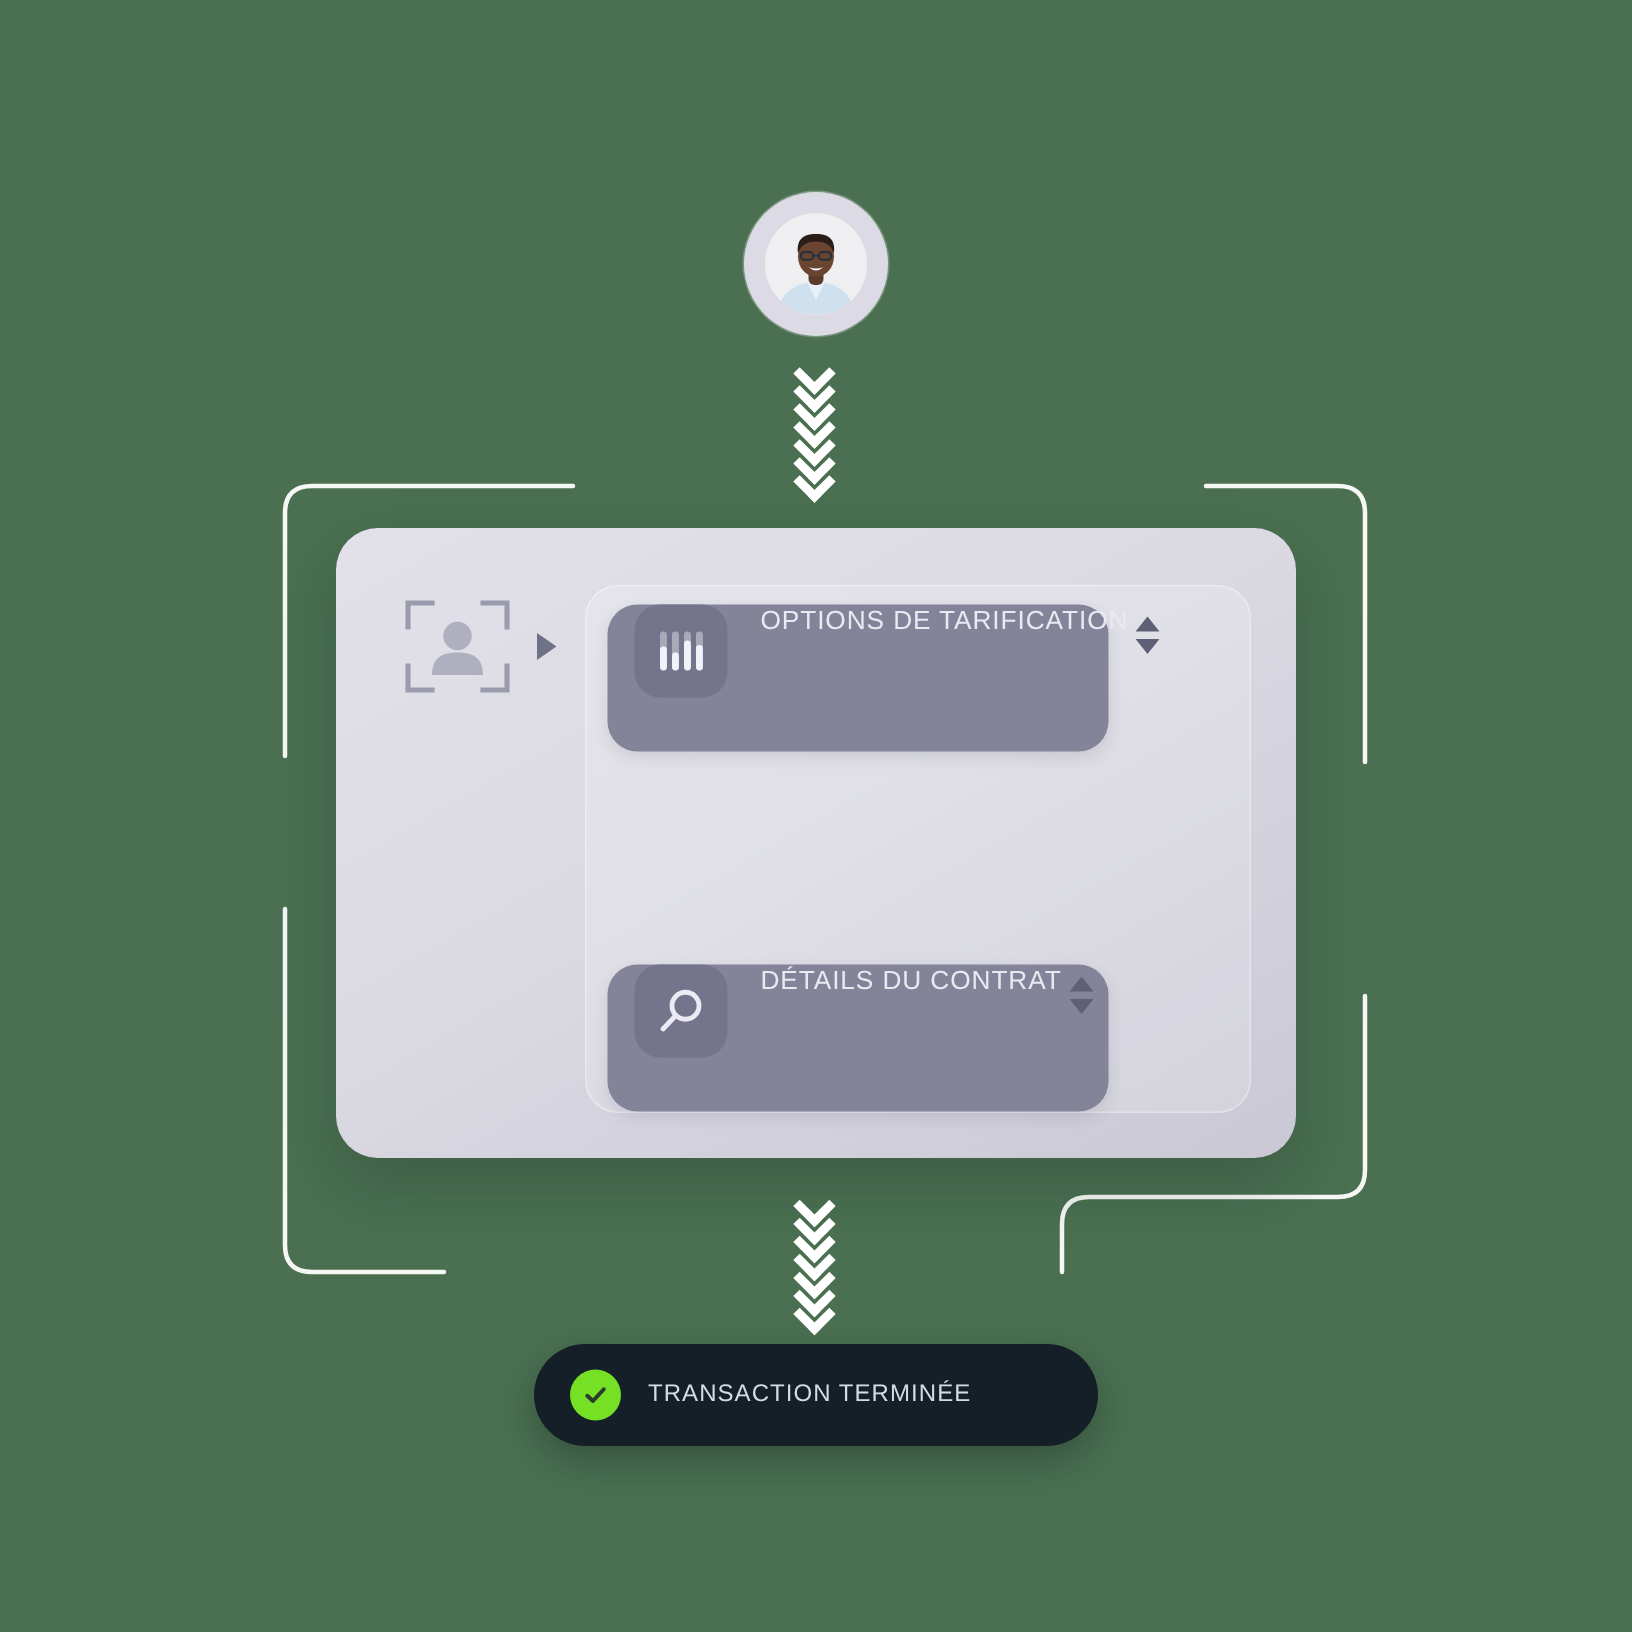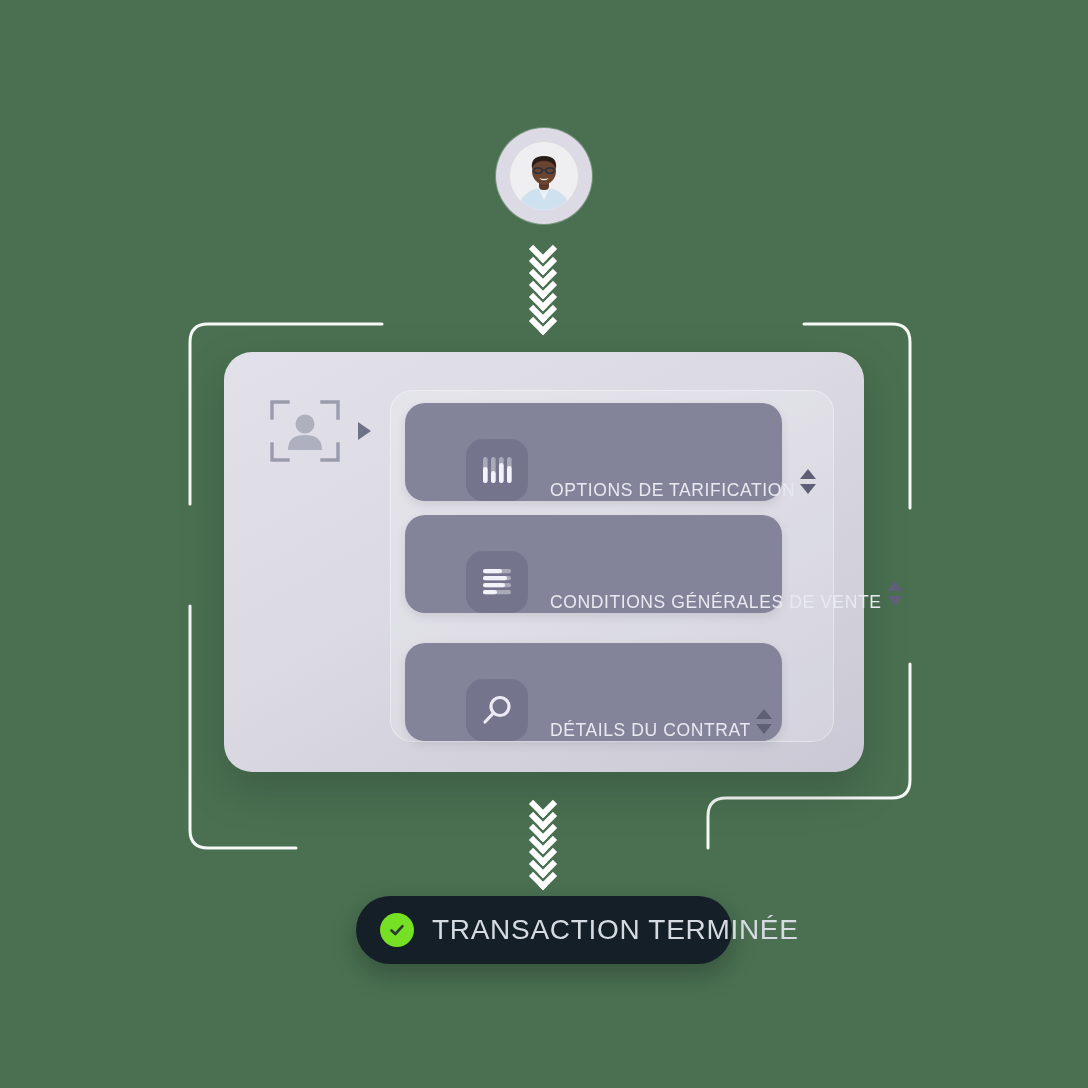--- a/index.html
+++ b/index.html
@@ -71,23 +71,22 @@
   .list-panel{
     position:absolute;left:166px;top:38px;width:442px;height:350px;
     border-radius:22px;
     background:rgba(255,255,255,.18);
     border:1px solid rgba(255,255,255,.35);
   }
   .row{
     position:absolute;left:14px;width:334px;height:98px;
     border-radius:20px;
     background:#83849a;
-    display:flex;align-items:flex-end;
+    display:flex;align-items:flex-start;
     box-shadow:0 4px 10px rgba(60,60,80,.12);
-    padding-left:43px;
   }
   .row.r0{top:12px;}
   .row.r1{top:124px;}
   .row.r2{top:252px;}
   .row-icon{
     width:62px;height:62px;margin-left:18px;
     border-radius:17px;
     background:#74758c;
     display:flex;align-items:center;justify-content:center;
     flex:none;
@@ -120,21 +119,21 @@
   .status-check{
     width:34px;height:34px;border-radius:50%;
     background:#76e025;
     margin-left:24px;flex:none;
     display:flex;align-items:center;justify-content:center;
   }
   .status-check svg{display:block;}
   .status-text{
     margin-left:18px;
     color:#d6dbe2;
-    font-size:28px;
+    font-size:16px;
     letter-spacing:.7px;
     white-space:nowrap;
   }
 </style>
 </head>
 <body>
 
 <div class="stage">
 
   <div class="avatar-wrap">
@@ -226,41 +225,20 @@
             </g>
           </svg>
         </div>
         <div class="row-label">OPTIONS DE TARIFICATION</div>
         <div class="sort-arrows">
           <div class="sort-up"></div>
           <div class="sort-down"></div>
         </div>
       </div>
 
-      <div class="row r1">
-        <div class="row-icon">
-          <svg width="34" height="34" viewBox="0 0 34 34" xmlns="http://www.w3.org/2000/svg">
-            <g>
-              <rect x="3" y="4" width="28" height="4.3" rx="2.15" fill="#a9aab9"></rect>
-              <rect x="3" y="4" width="19" height="4.3" rx="2.15" fill="#f2f2fa"></rect>
-              <rect x="3" y="11" width="28" height="4.3" rx="2.15" fill="#a9aab9"></rect>
-              <rect x="3" y="11" width="24" height="4.3" rx="2.15" fill="#f2f2fa"></rect>
-              <rect x="3" y="18" width="28" height="4.3" rx="2.15" fill="#a9aab9"></rect>
-              <rect x="3" y="18" width="22" height="4.3" rx="2.15" fill="#f2f2fa"></rect>
-              <rect x="3" y="25" width="28" height="4.3" rx="2.15" fill="#a9aab9"></rect>
-              <rect x="3" y="25" width="14" height="4.3" rx="2.15" fill="#f2f2fa"></rect>
-            </g>
-          </svg>
-        </div>
-        <div class="row-label">CONDITIONS GÉNÉRALES DE VENTE</div>
-        <div class="sort-arrows">
-          <div class="sort-up"></div>
-          <div class="sort-down"></div>
-        </div>
-      </div>
 
       <div class="row r2">
         <div class="row-icon">
           <svg width="34" height="34" viewBox="0 0 34 34" xmlns="http://www.w3.org/2000/svg">
             <circle cx="20" cy="13.5" r="9" fill="none" stroke="#eceaf4" stroke-width="3.2"></circle>
             <line x1="13.5" y1="20" x2="5" y2="29" stroke="#eceaf4" stroke-width="3.2" stroke-linecap="round"></line>
           </svg>
         </div>
         <div class="row-label">DÉTAILS DU CONTRAT</div>
         <div class="sort-arrows">

